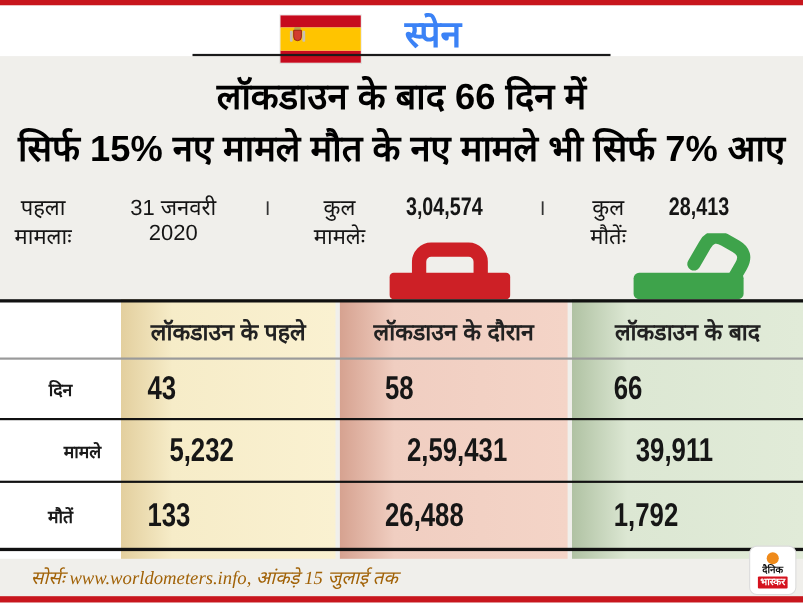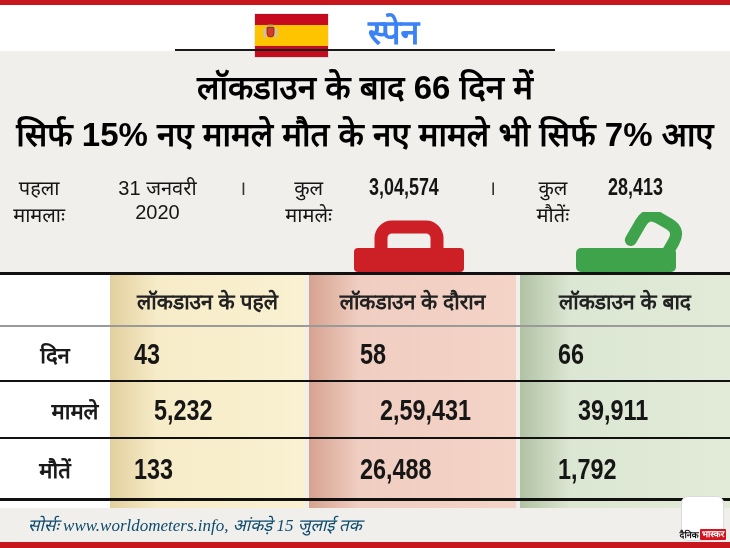--- a/index.html
+++ b/index.html
@@ -37,32 +37,32 @@
   .l1{top:53px;height:2px;background:#9a9a9a;}
   .l2{top:108px;height:2px;}
   .l3{top:165px;height:2px;}
   .l4{top:226px;height:3px;}
   .colhead{position:absolute;top:8px;height:42px;display:flex;align-items:center;justify-content:center;
            font-weight:700;font-size:21px;color:#222;}
   .ch1{left:110px;width:195px;}
   .ch2{left:309px;width:207px;}
   .ch3{left:520px;width:210px;}
   .cell{position:absolute;display:flex;align-items:center;}
-  .rowlbl{left:0;width:110px;justify-content:center;font-weight:700;font-size:22px;color:#1a1a1a;}
+  .rowlbl{left:0;width:110px;justify-content:center;font-weight:700;font-size:16px;color:#1a1a1a;}
   .val{font-size:30px;color:#161616;}
   .r1{top:55px;height:53px;}
   .r2{top:110px;height:55px;margin-left:20px;}
   .r3{top:167px;height:59px;}
   .c1{left:134px;}
-  .c2{left:360px;text-align:center;}
+  .c2{left:350px;text-align:center;}
   .c3{left:558px;}
   .source{position:absolute;left:28px;top:513px;font-family:"Liberation Serif",serif;font-style:italic;
-          font-size:17px;color:#0c4a6e;}
+          font-size:17px;color:#a16207;}
   .logo{position:absolute;left:681px;top:496px;width:41px;height:43px;background:#fff;border-radius:7px;
-        border:1px solid #dcdcdc;display:flex;align-items:flex-end;justify-content:center;gap:1px;}
+        border:1px solid #dcdcdc;display:flex;flex-direction:column;align-items:center;justify-content:center;gap:1px;}
   .logo-dot{width:11px;height:11px;border-radius:50%;background:#ef8a1a;}
   .logo-t1{font-size:9px;font-weight:700;color:#111;line-height:1;}
   .logo-t2{font-size:9px;font-weight:700;color:#fff;background:#d5121e;line-height:1.2;padding:0 2px;border-radius:1px;}
 </style>
 </head>
 <body>
 
 <div class="page">
   <div class="top-bar"></div>
 

